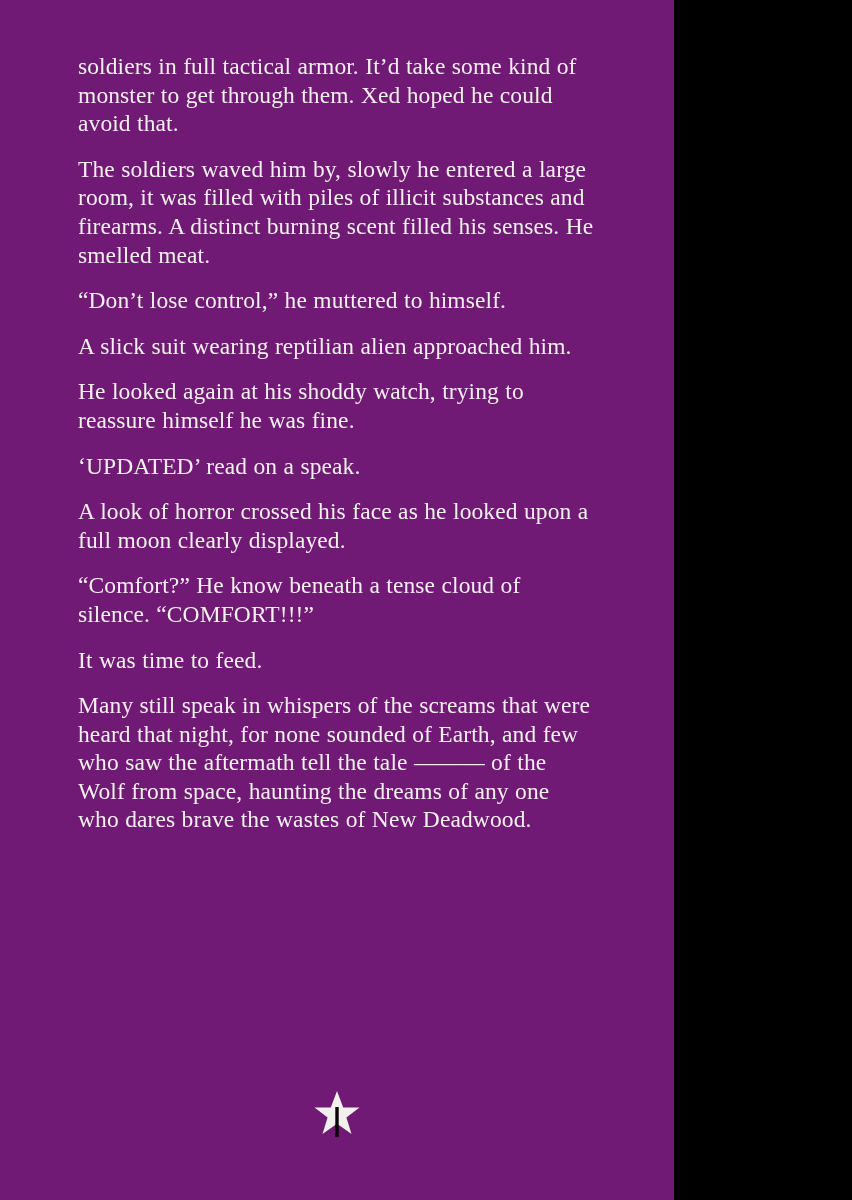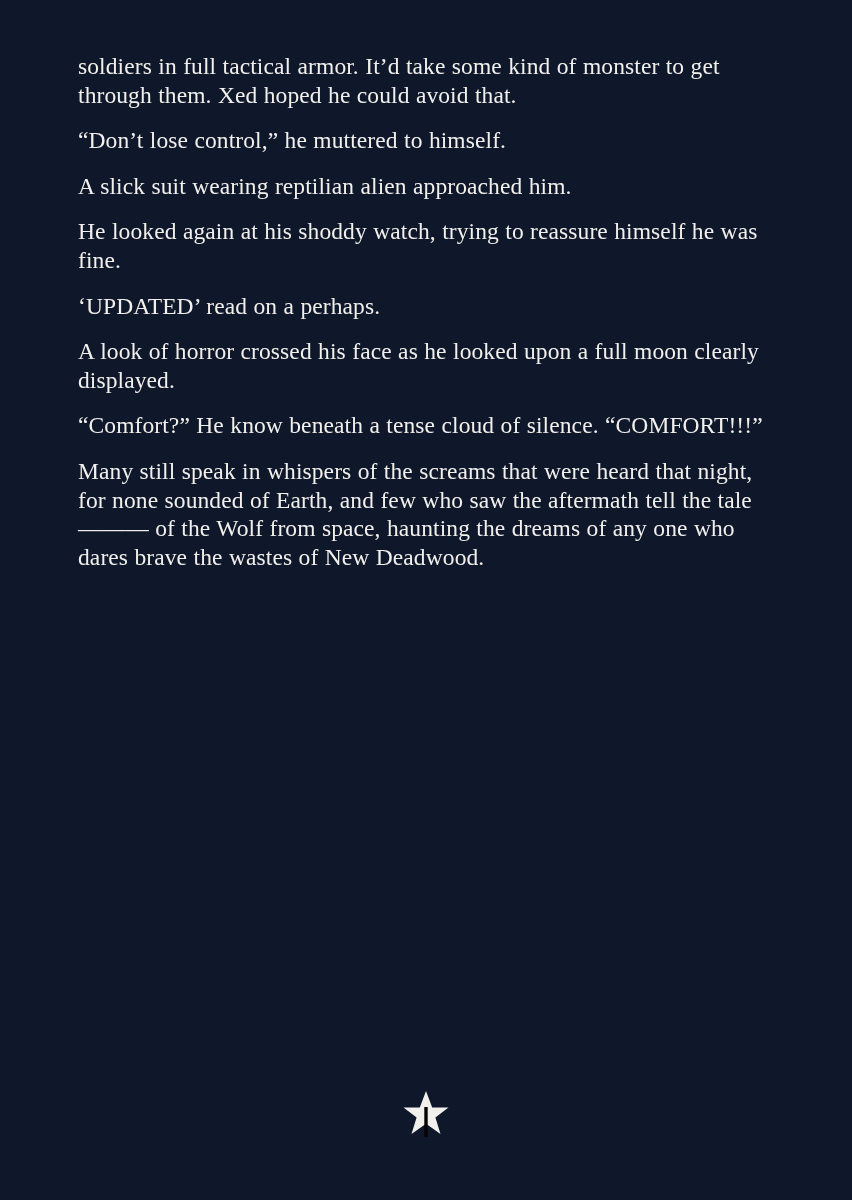--- a/index.html
+++ b/index.html
@@ -8,23 +8,23 @@
     background: #000000;
   }
   body {
     width: 852px;
     height: 1200px;
     overflow: hidden;
     font-family: "Liberation Serif", "DejaVu Serif", serif;
   }
   .page {
     position: relative;
-    width: 852px;
+    width: 674px;
     height: 1200px;
-    background: #0f172a;
+    background: #701a75;
     box-sizing: border-box;
     padding: 52px 78px 0 78px;
   }
   .body-text {
     color: #f2f0ec;
     font-size: 23.5px;
     line-height: 28.6px;
     letter-spacing: 0.1px;
   }
   .para {
@@ -42,26 +42,28 @@
   .ornament svg {
     display: inline-block;
   }
 </style>
 </head>
 <body>
 
 <div class="page">
   <div class="body-text">
     <p class="para">soldiers in full tactical armor. It’d take some kind of monster to get through them. Xed hoped he could avoid that.</p>
+    <p class="para">The soldiers waved him by, slowly he entered a large room, it was filled with piles of illicit substances and firearms. A distinct burning scent filled his senses. He smelled meat.</p>
     <p class="para">“Don’t lose control,” he muttered to himself.</p>
     <p class="para">A slick suit wearing reptilian alien approached him.</p>
     <p class="para">He looked again at his shoddy watch, trying to reassure himself he was fine.</p>
-    <p class="para">‘UPDATED’ read on a perhaps.</p>
+    <p class="para">‘UPDATED’ read on a speak.</p>
     <p class="para">A look of horror crossed his face as he looked upon a full moon clearly displayed.</p>
     <p class="para">“Comfort?” He know beneath a tense cloud of silence. “COMFORT!!!”</p>
+    <p class="para">It was time to feed.</p>
     <p class="para">Many still speak in whispers of the screams that were heard that night, for none sounded of Earth, and few who saw the aftermath tell the tale ——— of the Wolf from space, haunting the dreams of any one who dares brave the wastes of New Deadwood.</p>
   </div>
 
   <div class="ornament">
     <span>
       <svg width="46" height="48" viewBox="0 0 46 48" aria-hidden="true">
         <polygon points="23,1 29.2,17.4 45.5,17.4 32.4,27.6 37.5,44 23,33.8 8.5,44 13.6,27.6 0.5,17.4 16.8,17.4" fill="#f2f0ec"></polygon>
         <rect x="21.3" y="17" width="3.4" height="30" fill="#050505"></rect>
       </svg>
     </span>

